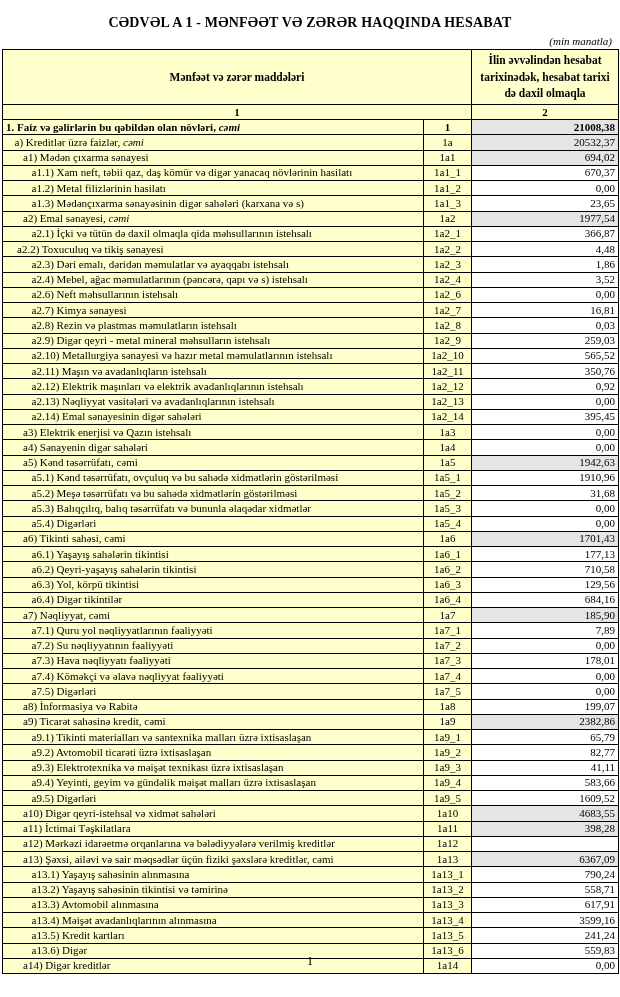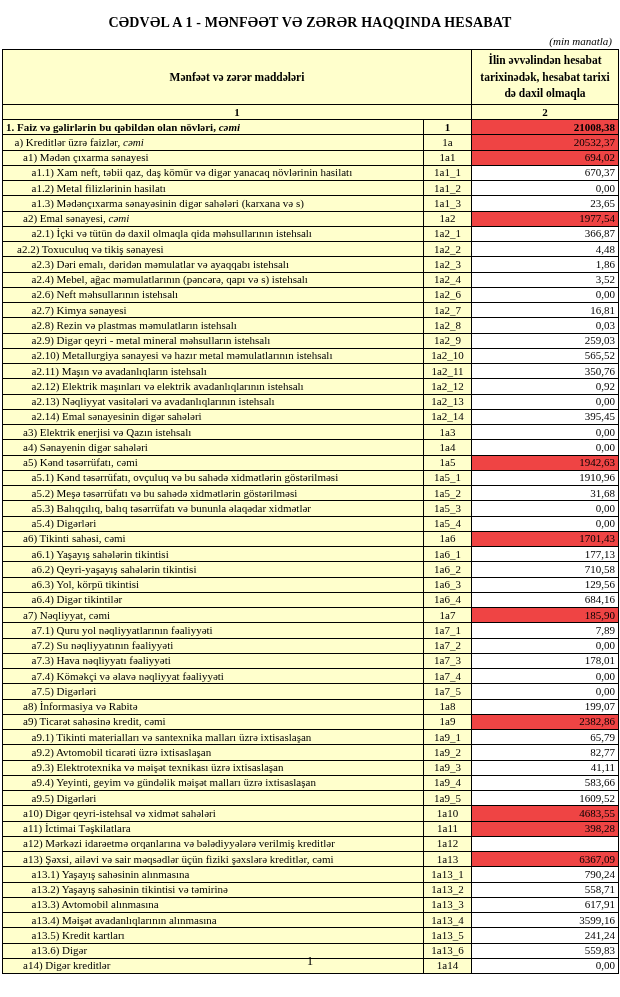--- a/index.html
+++ b/index.html
@@ -51,21 +51,21 @@
     font-size: 11px;
     line-height: 1;
     padding: 0 2px;
     background: #FFFFCC;
     white-space: nowrap;
     vertical-align: middle;
   }
   tbody td.code  { text-align: center; }
   tbody td.value { text-align: right; padding-right: 3px; }
   tbody td.value.white  { background: #FFFFFF; }
-  tbody td.value.yellow { background: #ef4444; }
+  tbody td.value.yellow { background: #e5e5e5; }
   tbody tr.bold td { font-weight: bold; }
   .page-number {
     position: absolute;
     left: 300px; top: 953px;
     width: 20px;
     text-align: center;
     font-size: 13px;
     background: transparent;
   }
 </style>

